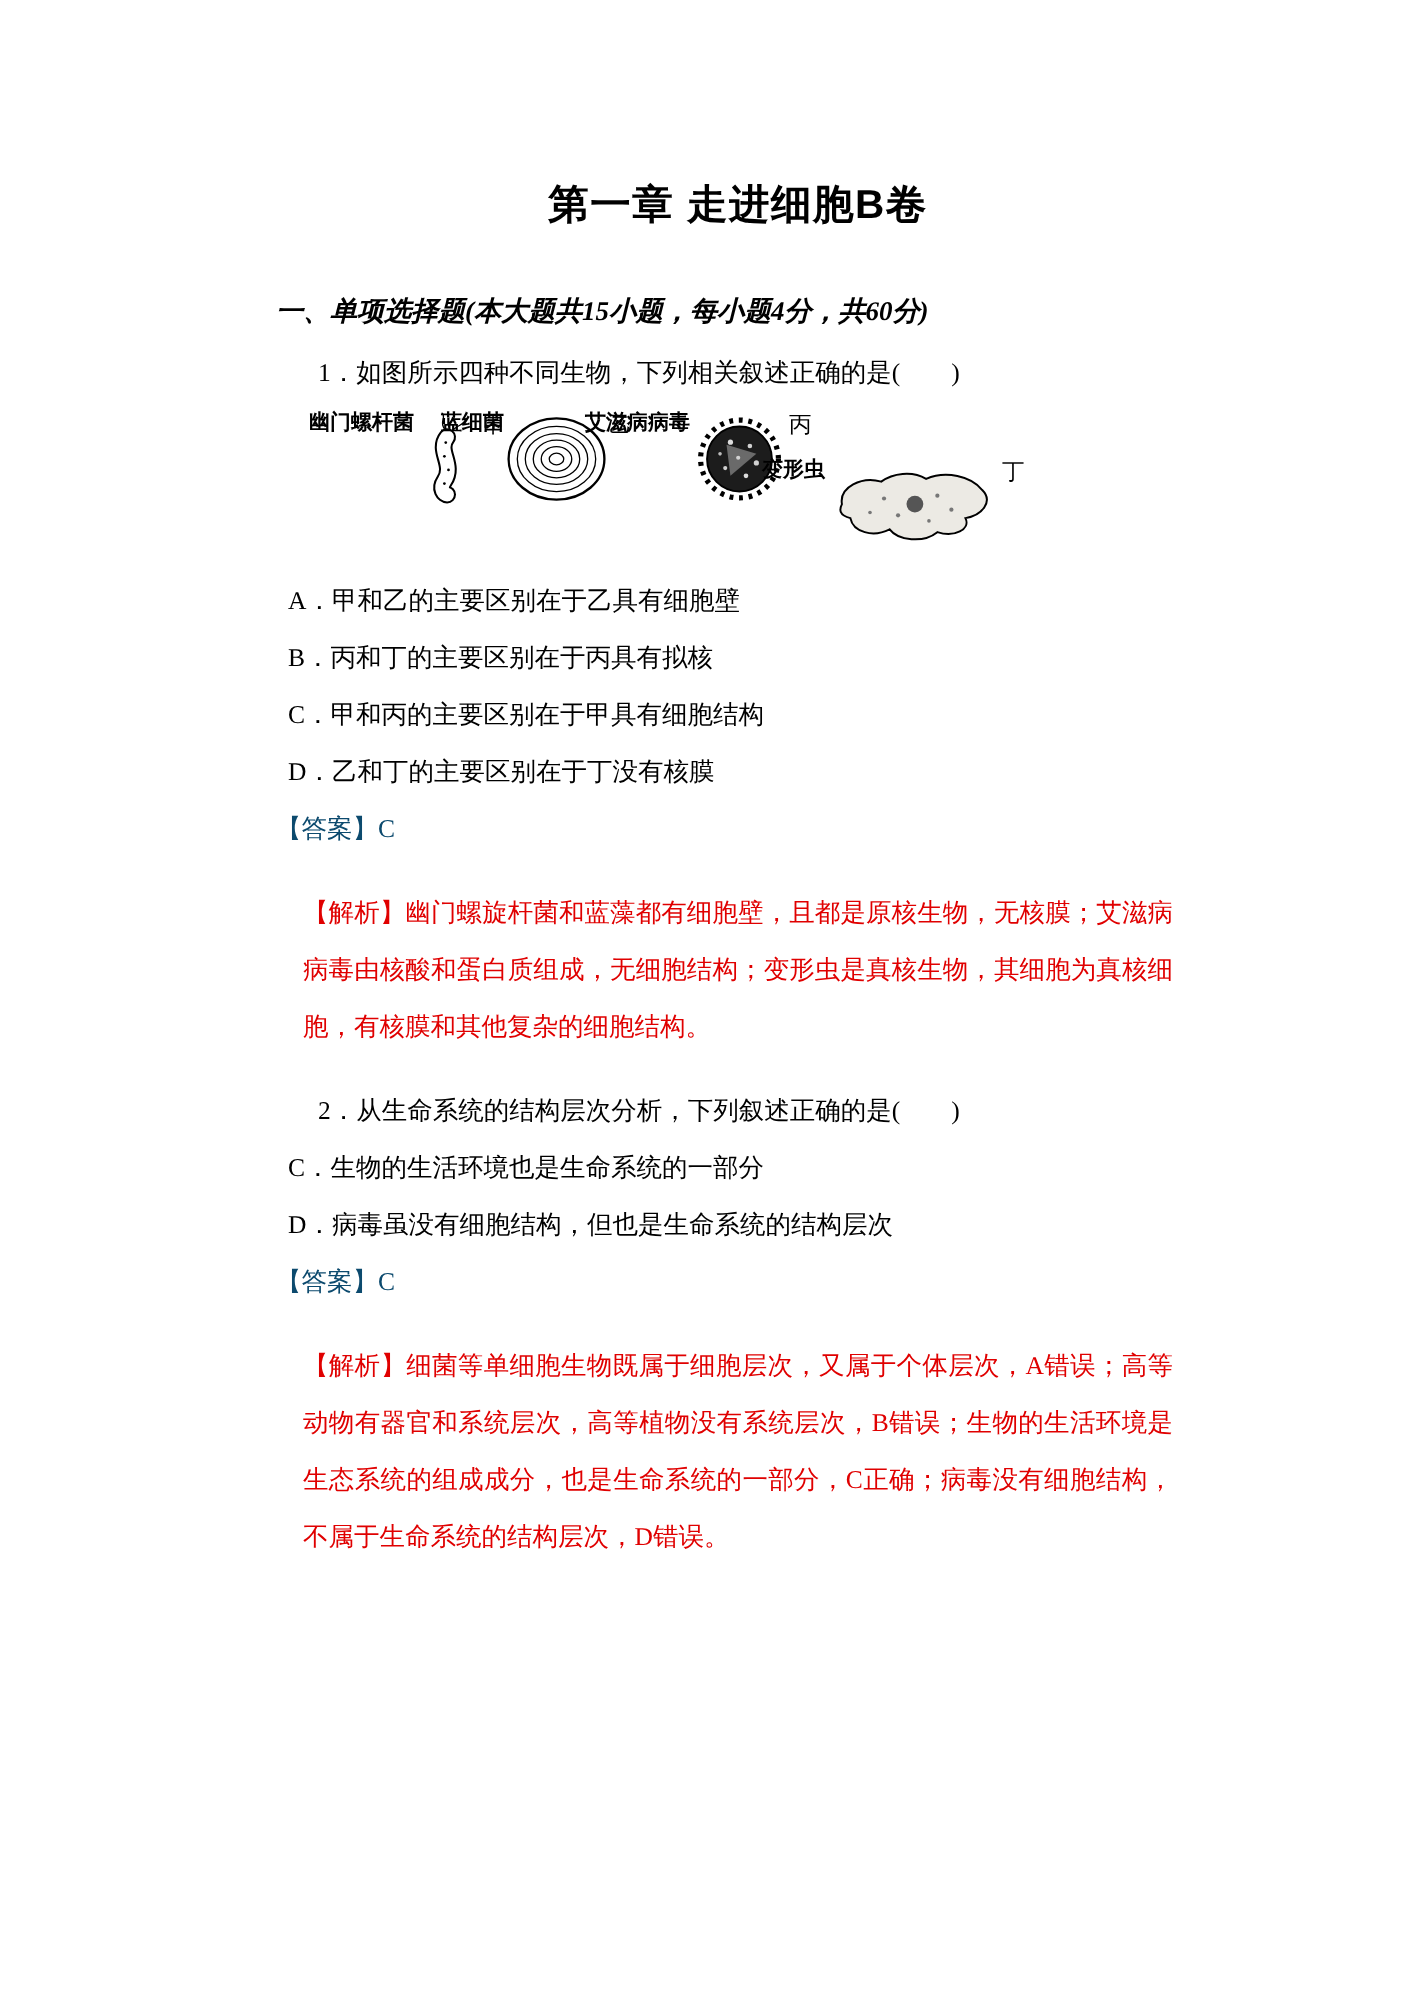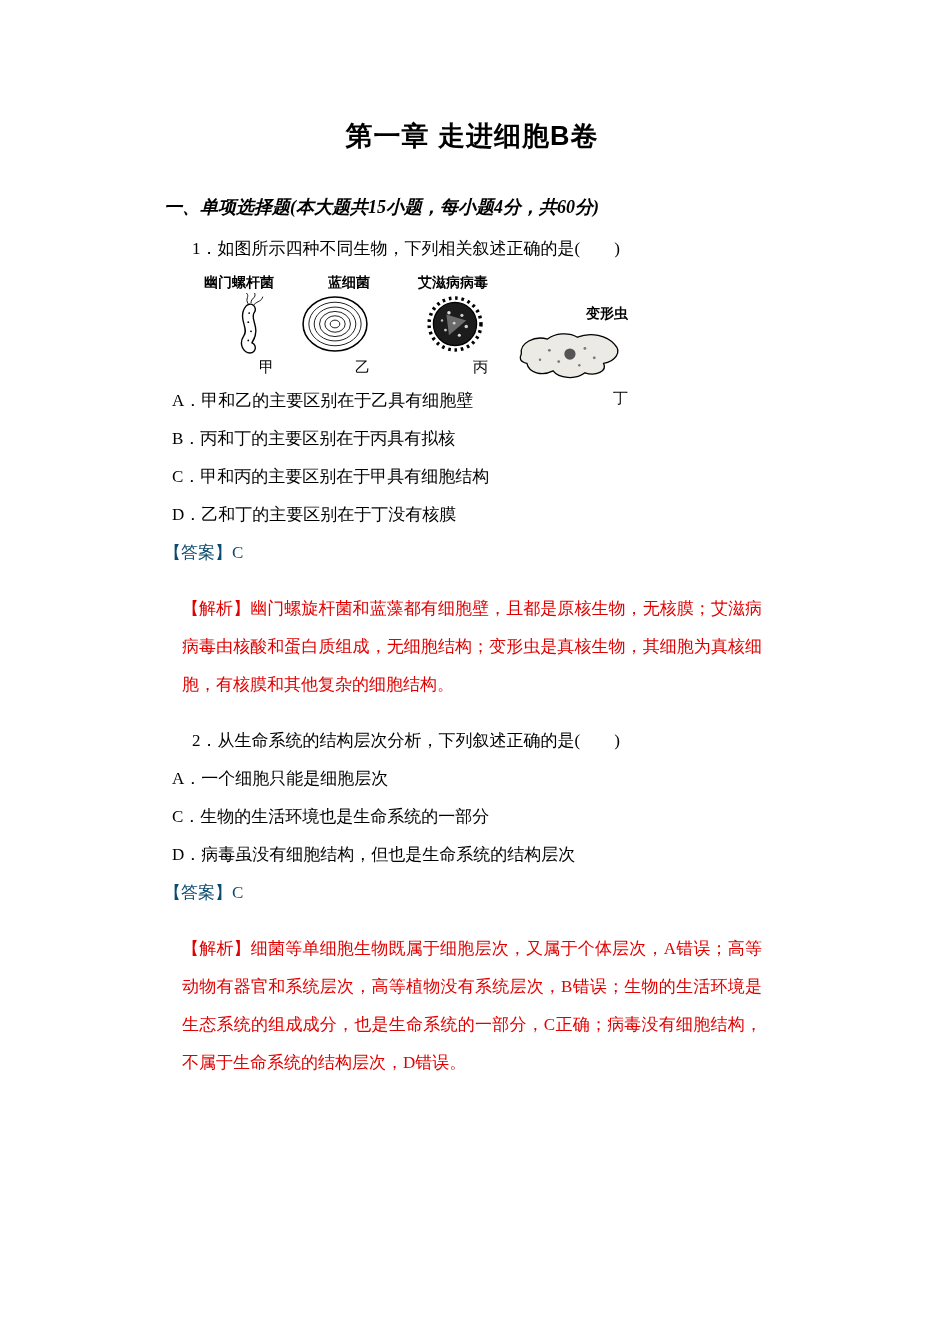--- a/index.html
+++ b/index.html
@@ -6,21 +6,21 @@
   .page{
     position:relative;
     width:950px;height:1344px;
     background:#ffffff;
     font-family:"Liberation Serif","DejaVu Serif",serif;
     color:#000;
     overflow:hidden;
   }
   .content{
     position:absolute;
-    left:164px;top:118px;
+    left:184px;top:118px;
     width:616px;
   }
   .doc-title{
     font-family:"Liberation Sans","DejaVu Sans",sans-serif;
     font-size:27px;
     font-weight:bold;
     text-align:center;
     margin:0 0 34px 0;
     letter-spacing:1px;
   }
@@ -58,23 +58,24 @@
   .q-block{margin:0;}
   
   .fig{
     display:flex;
     align-items:flex-start;
     margin:6px 0 4px 22px;
     height:104px;
   }
   .fig-col{
     display:flex;
-    flex-direction:column;
-    align-items:flex-end;
+    flex-direction:row;
+    align-items:flex-start;
     justify-content:flex-start;
+    font-family:Liberation Mono, monospace;
   }
   .fig-col .org-name{
     font-size:14px;
     font-weight:bold;
     line-height:18px;
     white-space:nowrap;
   }
   .fig-col .org-letter{
     font-size:15px;
     line-height:18px;
@@ -176,21 +177,20 @@
       <div class="option">C．甲和丙的主要区别在于甲具有细胞结构</div>
       <div class="option">D．乙和丁的主要区别在于丁没有核膜</div>
 
       <div class="answer">【答案】C</div>
       <p class="analysis">【解析】幽门螺旋杆菌和蓝藻都有细胞壁，且都是原核生物，无核膜；艾滋病病毒由核酸和蛋白质组成，无细胞结构；变形虫是真核生物，其细胞为真核细胞，有核膜和其他复杂的细胞结构。</p>
     </div>
 
     <div class="q-block">
       <p class="stem">2．从生命系统的结构层次分析，下列叙述正确的是(　　)</p>
 
-      <div class="option">A．一个细胞只能是细胞层次</div>
       <div class="option">C．生物的生活环境也是生命系统的一部分</div>
       <div class="option">D．病毒虽没有细胞结构，但也是生命系统的结构层次</div>
 
       <div class="answer">【答案】C</div>
       <p class="analysis">【解析】细菌等单细胞生物既属于细胞层次，又属于个体层次，A错误；高等动物有器官和系统层次，高等植物没有系统层次，B错误；生物的生活环境是生态系统的组成成分，也是生命系统的一部分，C正确；病毒没有细胞结构，不属于生命系统的结构层次，D错误。</p>
     </div>
 
 
   </div>
 </div>

